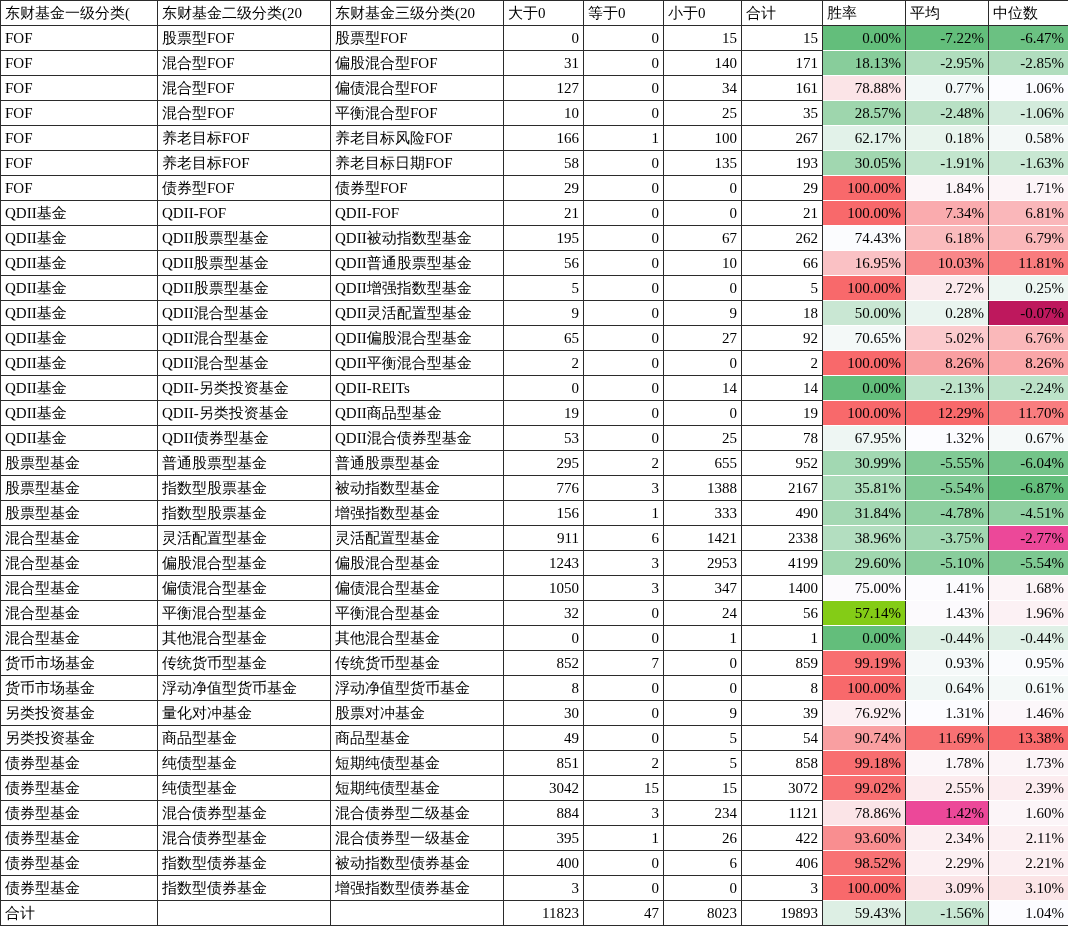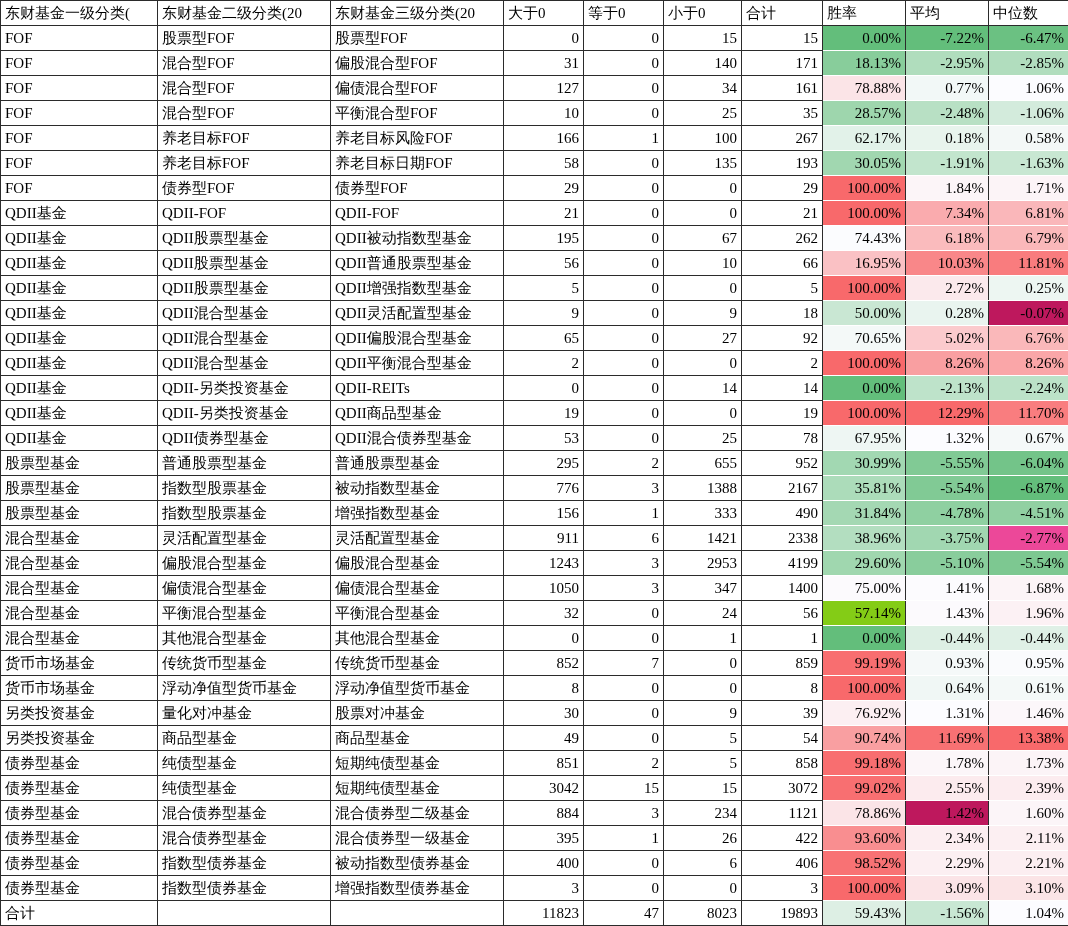--- a/index.html
+++ b/index.html
@@ -436,21 +436,21 @@
         </tr>
         <tr>
           <td class="txt">债券型基金</td>
           <td class="txt">混合债券型基金</td>
           <td class="txt">混合债券型二级基金</td>
           <td class="num">884</td>
           <td class="num">3</td>
           <td class="num">234</td>
           <td class="num">1121</td>
           <td class="pct" style="background-color: rgb(251, 228, 231); border-top-color: rgb(255, 255, 255); border-bottom-color: rgb(255, 255, 255);">78.86%</td>
-          <td class="pct" style="background-color: #be185d; border-top-color: rgb(255, 255, 255); border-bottom-color: rgb(255, 255, 255);">1.42%</td>
+          <td class="pct" style="background-color: #ec4899; border-top-color: rgb(255, 255, 255); border-bottom-color: rgb(255, 255, 255);">1.42%</td>
           <td class="pct" style="background-color: rgb(252, 245, 248); border-top-color: rgb(255, 255, 255); border-bottom-color: rgb(255, 255, 255);">1.60%</td>
         </tr>
         <tr>
           <td class="txt">债券型基金</td>
           <td class="txt">混合债券型基金</td>
           <td class="txt">混合债券型一级基金</td>
           <td class="num">395</td>
           <td class="num">1</td>
           <td class="num">26</td>
           <td class="num">422</td>

